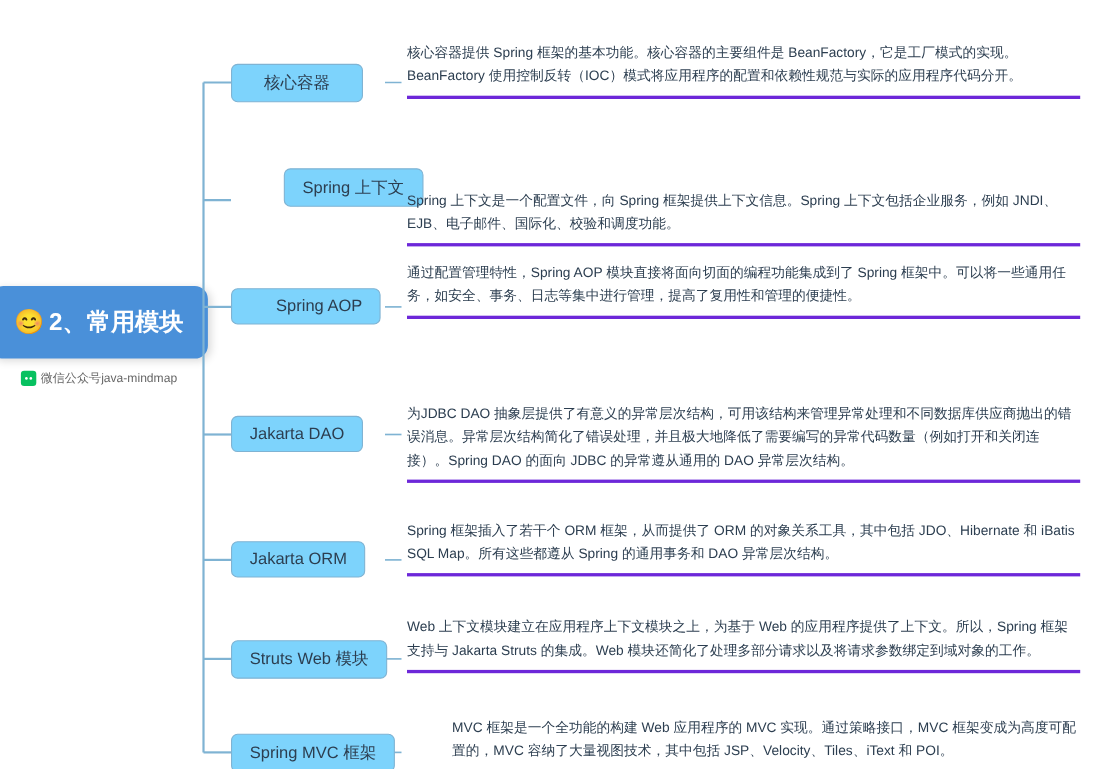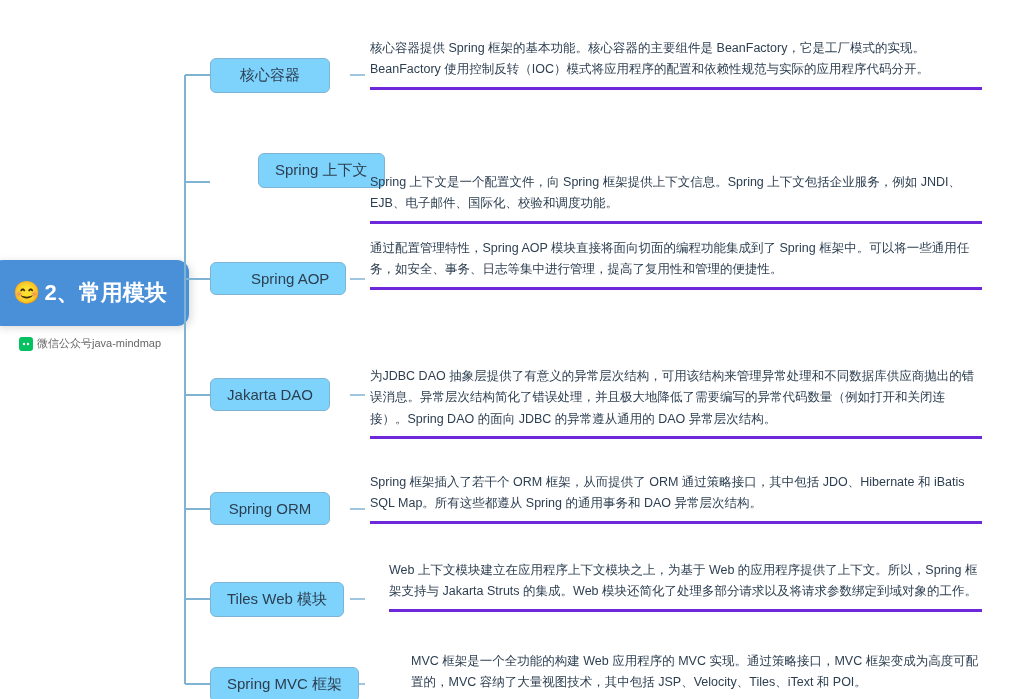--- a/index.html
+++ b/index.html
@@ -161,26 +161,26 @@
           <span class="desc-text">Spring 上下文是一个配置文件，向 Spring 框架提供上下文信息。Spring 上下文包括企业服务，例如 JNDI、EJB、电子邮件、国际化、校验和调度功能。</span>
         </div>
         <div class="node-box" style="top: 252px; padding-left: 40px;">Spring AOP</div>
         <div class="desc-box" style="top: 228px;">
           <span class="desc-text">通过配置管理特性，Spring AOP 模块直接将面向切面的编程功能集成到了 Spring 框架中。可以将一些通用任务，如安全、事务、日志等集中进行管理，提高了复用性和管理的便捷性。</span>
         </div>
         <div class="node-box" style="top: 368px;">Jakarta DAO</div>
         <div class="desc-box" style="top: 356px;">
           <span class="desc-text">为JDBC DAO 抽象层提供了有意义的异常层次结构，可用该结构来管理异常处理和不同数据库供应商抛出的错误消息。异常层次结构简化了错误处理，并且极大地降低了需要编写的异常代码数量（例如打开和关闭连接）。Spring DAO 的面向 JDBC 的异常遵从通用的 DAO 异常层次结构。</span>
         </div>
-        <div class="node-box" style="top: 482px;">Spring ORM</div>
+        <div class="node-box" style="top: 482px;">Jakarta ORM</div>
         <div class="desc-box" style="top: 462px;">
-          <span class="desc-text">Spring 框架插入了若干个 ORM 框架，从而提供了 ORM 通过策略接口，其中包括 JDO、Hibernate 和 iBatis SQL Map。所有这些都遵从 Spring 的通用事务和 DAO 异常层次结构。</span>
+          <span class="desc-text">Spring 框架插入了若干个 ORM 框架，从而提供了 ORM 的对象关系工具，其中包括 JDO、Hibernate 和 iBatis SQL Map。所有这些都遵从 Spring 的通用事务和 DAO 异常层次结构。</span>
         </div>
-        <div class="node-box" style="top: 572px;">Tiles Web 模块</div>
-        <div class="desc-box" style="top: 550px; margin-left: 19px;">
+        <div class="node-box" style="top: 572px;">Struts Web 模块</div>
+        <div class="desc-box" style="top: 550px;">
           <span class="desc-text">Web 上下文模块建立在应用程序上下文模块之上，为基于 Web 的应用程序提供了上下文。所以，Spring 框架支持与 Jakarta Struts 的集成。Web 模块还简化了处理多部分请求以及将请求参数绑定到域对象的工作。</span>
         </div>
         <div class="node-box" style="top: 657px;">Spring MVC 框架</div>
         <div class="desc-box" style="top: 641px; margin-left: 41px;">
           <span class="desc-text">MVC 框架是一个全功能的构建 Web 应用程序的 MVC 实现。通过策略接口，MVC 框架变成为高度可配置的，MVC 容纳了大量视图技术，其中包括 JSP、Velocity、Tiles、iText 和 POI。</span>
         </div>
       </div>
   </div>
 </div>
 

